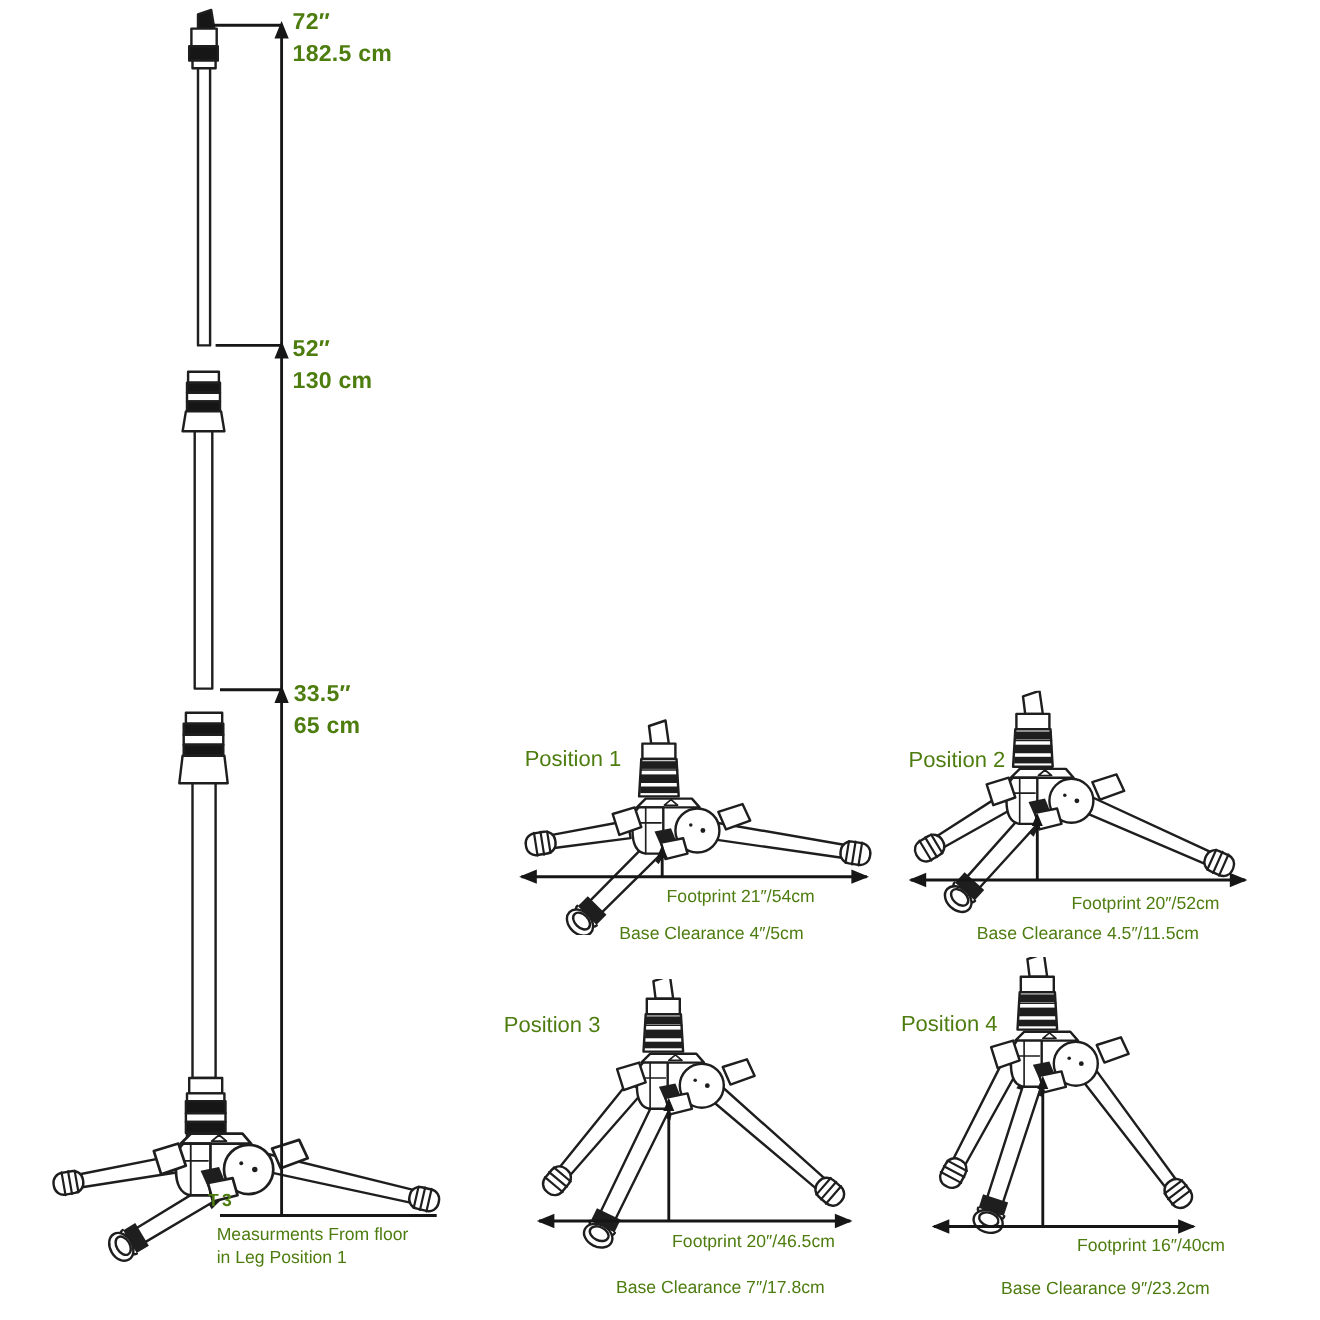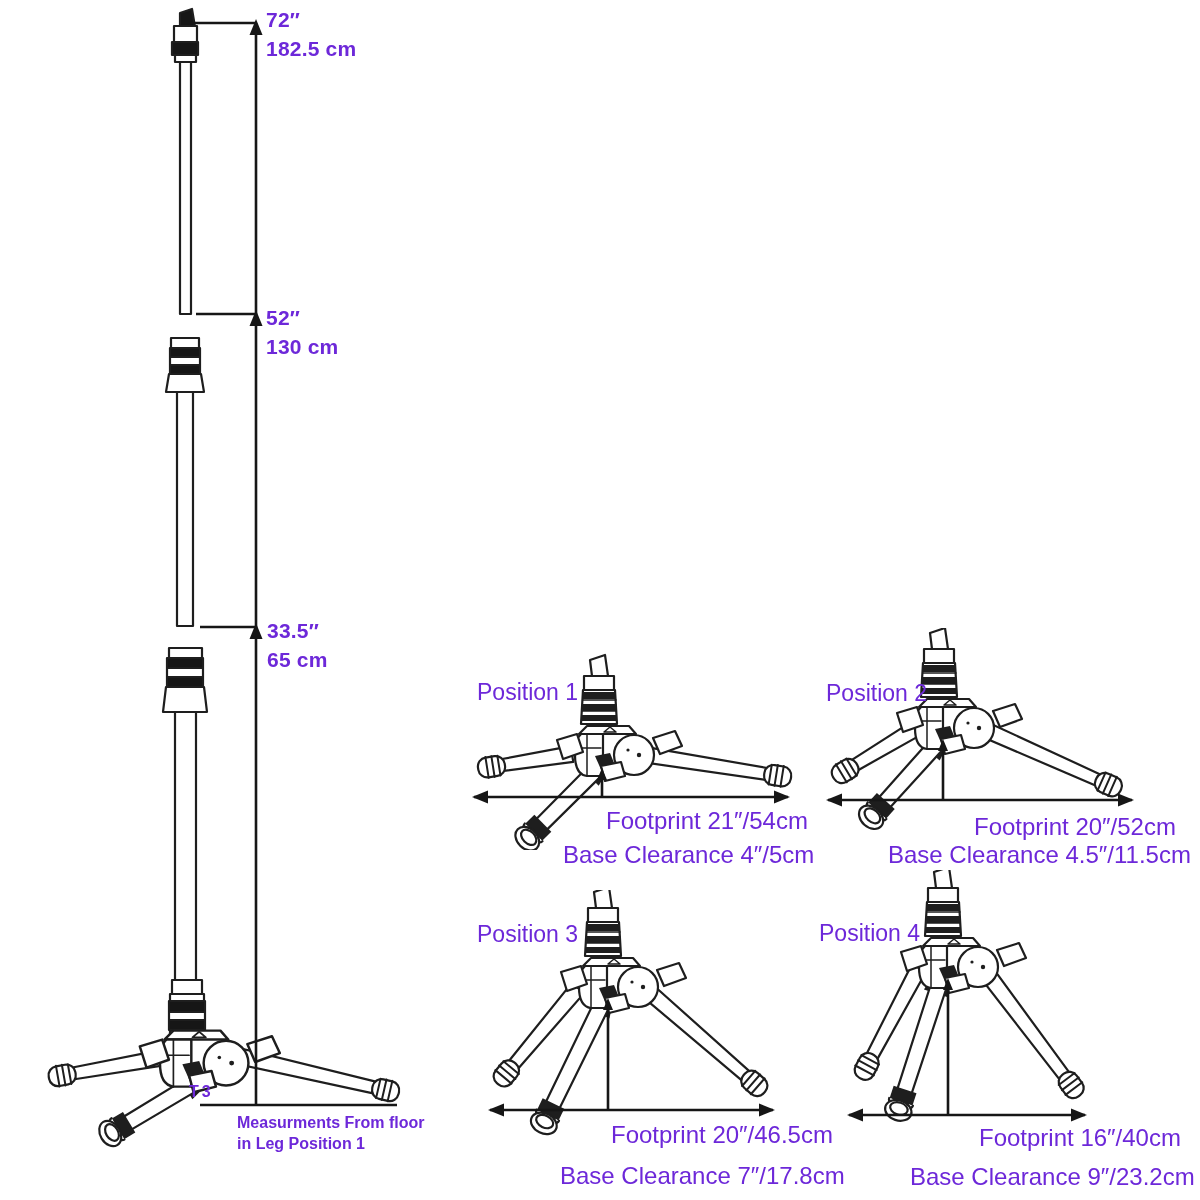--- a/index.html
+++ b/index.html
@@ -3,26 +3,26 @@
 <meta charset="utf-8">
 <style>
   html,body{margin:0;padding:0;background:#ffffff;}
   #canvas{
     position:relative;width:1200px;height:1200px;background:#ffffff;
     font-family:"Liberation Sans",sans-serif;overflow:hidden;
   }
   svg.layer{position:absolute;pointer-events:none;}
   .draw{stroke:#1e1e1e;stroke-width:2.2;stroke-linejoin:round;stroke-linecap:round;}
   .dim{stroke:#161616;stroke-width:2.6;fill:none;}
-  .txt{position:absolute;white-space:nowrap;color:#6d28d9;line-height:1.15;}
+  .txt{position:absolute;white-space:nowrap;color:#4d7c0f;line-height:1.15;}
   .meas{font-size:21px;font-weight:700;letter-spacing:0.2px;}
   .title{font-size:21px;font-weight:400;}
-  .poslabel{font-size:23px;font-weight:400;}
-  .spec{font-size:24px;font-weight:400;}
-  .note{font-size:16px;font-weight:700;margin-left:40px;}
+  .poslabel{font-size:20px;font-weight:400;}
+  .spec{font-size:16px;font-weight:400;}
+  .note{font-size:16px;font-weight:400;}
   .t3{font-size:16px;font-weight:700;letter-spacing:3px;}
 </style>
 </head>
 <body>
 
 <div id="canvas">
 
   <svg width="0" height="0" style="position:absolute" aria-hidden="true">
     <defs>
       <g id="hub-core" class="draw">
@@ -207,21 +207,21 @@
 
 
   <div class="txt poslabel" style="left:477px;top:679px">Position 1</div>
   <div class="txt spec" style="left:606px;top:807px">Footprint 21″/54cm</div>
   <div class="txt spec" style="left:563px;top:841px">Base Clearance 4″/5cm</div>
 
   <div class="txt poslabel" style="left:826px;top:680px">Position 2</div>
   <div class="txt spec" style="left:974px;top:813px">Footprint 20″/52cm</div>
   <div class="txt spec" style="left:888px;top:841px">Base Clearance 4.5″/11.5cm</div>
 
-  <div class="txt poslabel" style="left:477px;top:921px">Position 3</div>
+  <div class="txt poslabel" style="left:458px;top:921px">Position 3</div>
   <div class="txt spec" style="left:611px;top:1121px">Footprint 20″/46.5cm</div>
   <div class="txt spec" style="left:560px;top:1162px">Base Clearance 7″/17.8cm</div>
 
   <div class="txt poslabel" style="left:819px;top:920px">Position 4</div>
   <div class="txt spec" style="left:979px;top:1124px">Footprint 16″/40cm</div>
   <div class="txt spec" style="left:910px;top:1163px">Base Clearance 9″/23.2cm</div>
 
 </div>
 
 </body></html>

